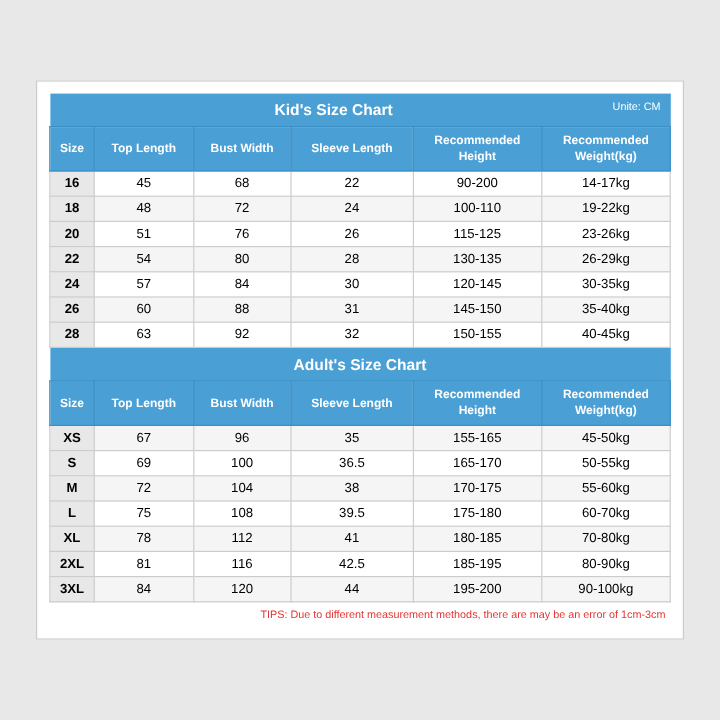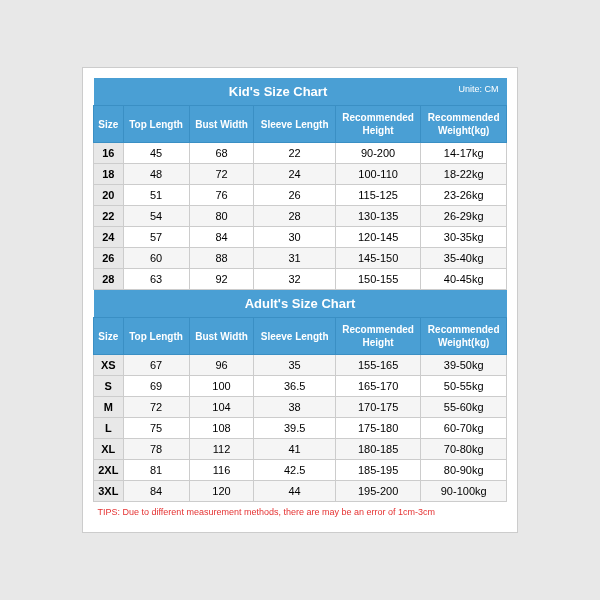--- a/index.html
+++ b/index.html
@@ -8,21 +8,21 @@
       display: flex;
       justify-content: center;
       align-items: center;
       width: 600px;
       height: 600px;
       font-family: Arial, sans-serif;
     }
     .chart-container {
       background: #fff;
       border: 1px solid #ccc;
-      width: 436px;
+      width: 540px;
       padding: 10px;
     }
     table {
       width: 100%;
       border-collapse: collapse;
       font-size: 11px;
     }
     .section-header td {
       background: #4a9fd4;
       color: #fff;
@@ -60,21 +60,21 @@
       background: #ffffff;
     }
     .size-cell {
       font-weight: bold;
       background: #e8e8e8 !important;
     }
     .tips-row td {
       color: #e53333;
       font-size: 9px;
       padding: 5px 4px;
-      text-align: left;
+      text-align: right;
     }
   </style>
 </head>
 <body>
 
 <div class="chart-container">
   <table>
 
     <tbody>
         <tr class="section-header">
@@ -100,21 +100,21 @@
       <td>22</td>
       <td>90-200</td>
       <td>14-17kg</td>
     </tr>
     <tr class="data-row">
       <td class="size-cell">18</td>
       <td>48</td>
       <td>72</td>
       <td>24</td>
       <td>100-110</td>
-      <td>18-22kg</td>
+      <td>19-22kg</td>
     </tr>
     <tr class="data-row">
       <td class="size-cell">20</td>
       <td>51</td>
       <td>76</td>
       <td>26</td>
       <td>115-125</td>
       <td>23-26kg</td>
     </tr>
     <tr class="data-row">
@@ -162,21 +162,21 @@
       <td>Recommended<br>Height</td>
       <td>Recommended<br>Weight(kg)</td>
     </tr>
 
     <tr class="data-row">
       <td class="size-cell">XS</td>
       <td>67</td>
       <td>96</td>
       <td>35</td>
       <td>155-165</td>
-      <td>39-50kg</td>
+      <td>45-50kg</td>
     </tr>
     <tr class="data-row">
       <td class="size-cell">S</td>
       <td>69</td>
       <td>100</td>
       <td>36.5</td>
       <td>165-170</td>
       <td>50-55kg</td>
     </tr>
     <tr class="data-row">

